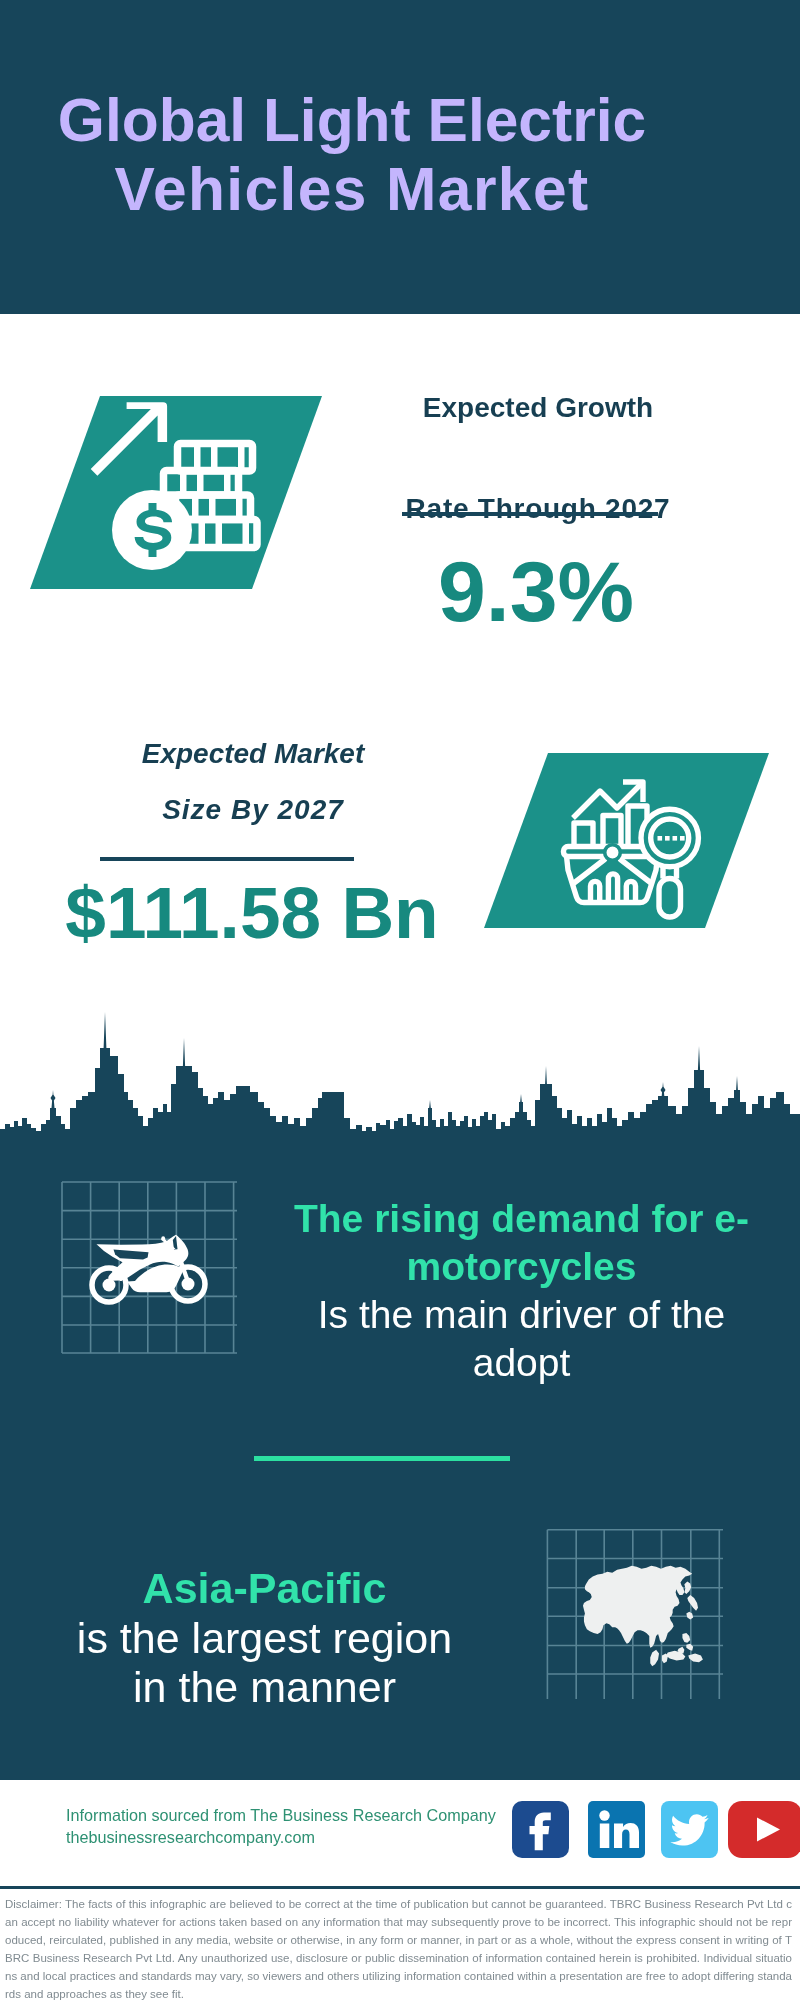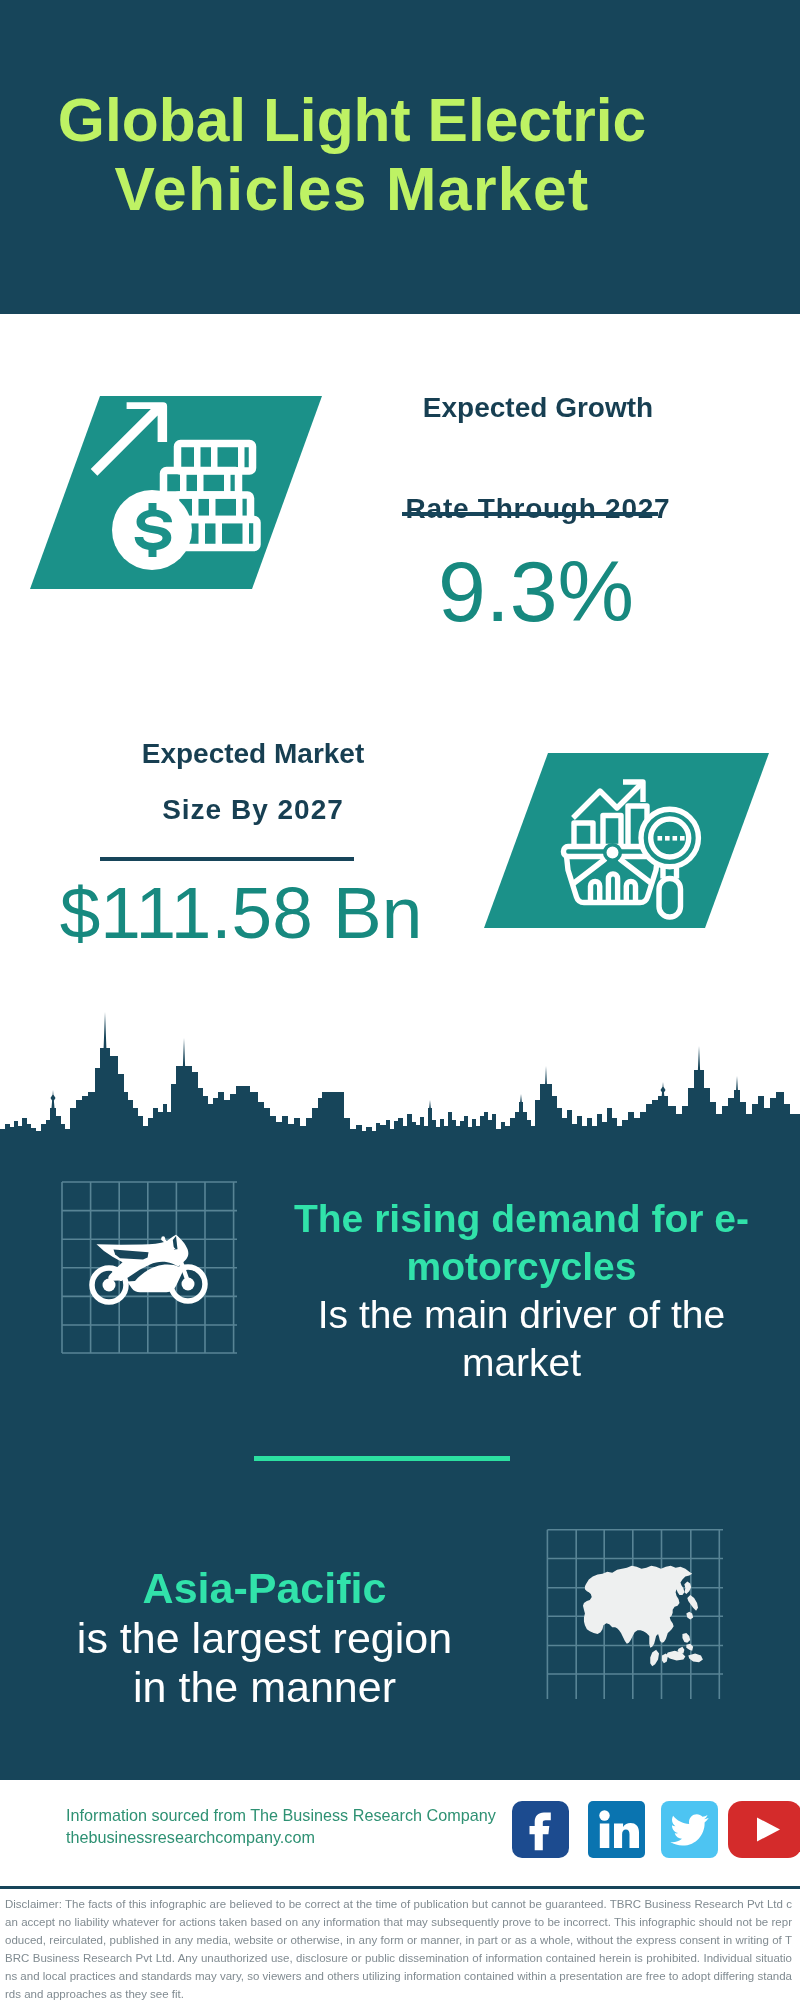--- a/index.html
+++ b/index.html
@@ -3,27 +3,27 @@
 <meta charset="utf-8">
 <style>
   * { margin:0; padding:0; box-sizing:border-box; }
   html,body { width:800px; height:2000px; }
   body { font-family:"Liberation Sans", sans-serif; background:#ffffff; overflow:hidden; }
   .page { position:relative; width:800px; height:2000px; background:#fff; overflow:hidden; }
 
   
   .header { position:absolute; left:0; top:0; width:800px; height:314px; background:#17455a; }
   .header-title { position:absolute; left:0; top:86px; width:704px; text-align:center;
-     color:#bef264; font-size:60.5px; font-weight:bold; line-height:69px; letter-spacing:0px; }
+     color:#c4b5fd; font-size:60.5px; font-weight:bold; line-height:69px; letter-spacing:0px; }
 
   
   .para { position:absolute; background:transparent; }
   .stat-label { position:absolute; color:#173f52; font-weight:bold; font-size:28px; line-height:55.6px; text-align:center; }
   .stat-rule { position:absolute; height:4px; background:#17455a; }
-  .stat-value { position:absolute; color:#17897f; font-weight:normal; font-size:86px; line-height:86px; text-align:center; }
+  .stat-value { position:absolute; color:#17897f; font-weight:bold; font-size:86px; line-height:86px; text-align:center; }
 
   
   .darkpanel { position:absolute; left:0; width:800px; background:#17455a; }
   .skyline { position:absolute; left:0; width:800px; }
   .hl-green { color:#31e2aa;margin-top:25px; }
   .msg { position:absolute; color:#ffffff; text-align:center; }
   .msg .b { font-weight:bold; }
   .mid-rule { position:absolute; height:5px; background:#2ce0a1; }
 
   
@@ -100,26 +100,26 @@
 
     <div class="stat-label" style="left:333px; top:380px; width:410px;">
       <div>Expected Growth</div>
       <div style="letter-spacing:0.75px;margin-top:45px;">Rate Through 2027</div>
     </div>
     <div class="stat-rule" style="left:402px; top:512px; width:256px;"></div>
     <div class="stat-value" style="left:331px; top:548px; width:410px;">9.3%</div>
   </div>
 
   <div>
-    <div class="stat-label" style="left:28px; top:726px; width:450px;">
+    <div class="stat-label" style="left:28px; top:726px; width:450px;font-style:italic;">
       <div>Expected Market</div>
       <div style="letter-spacing:1px;">Size By 2027</div>
     </div>
     <div class="stat-rule" style="left:100px; top:857px; width:254px;"></div>
-    <div class="stat-value" style="left:16px; top:876px; width:450px; font-size:73px; line-height:73px;">$111.58 Bn</div>
+    <div class="stat-value" style="left:27px; top:876px; width:450px; font-size:73px; line-height:73px;">$111.58 Bn</div>
 
     <svg class="para" style="left:484px; top:753px; width:285px; height:175px; background:transparent;" viewBox="0 0 285 175">
       <polygon points="64,0 285,0 221,175 0,175" fill="#1b9189"></polygon>
       <g transform="translate(-484,-753)" fill="none" stroke="#ffffff" stroke-width="5.4" stroke-linejoin="round" stroke-linecap="butt">
 
         <path d="M573,818 L600,791 L617,808 L641,784"></path>
         <path d="M623,782 L643,782 L643,802"></path>
 
         <path d="M574,847 L574,823 L593,823 L593,847"></path>
         <path d="M603,847 L603,815.5 L621,815.5 L621,847"></path>
@@ -221,21 +221,21 @@
         <path fill="none" stroke="#ffffff" stroke-width="4.0" stroke-linecap="round" d="M113.5,1270 L121.0,1279"></path>
       </g>
     </svg>
     <div class="msg" style="left:281px; top:1170px; width:481px; font-size:39px; line-height:48px;">
       <div class="b hl-green">
         <span>The rising demand for e-</span><br>
         <span>motorcycles</span>
       </div>
       <div>
         <span>Is the main driver of the</span><br>
-        <span>market</span>
+        <span>adopt</span>
       </div>
     </div>
   </div>
 
   <div class="mid-rule" style="left:254px; top:1456px; width:256px;"></div>
 
   <div>
     <div class="msg" style="left:24px; top:1539px; width:481px; font-size:43px; line-height:49.5px;">
       <div class="b hl-green">Asia-Pacific</div>
       <div>is the largest region</div>

